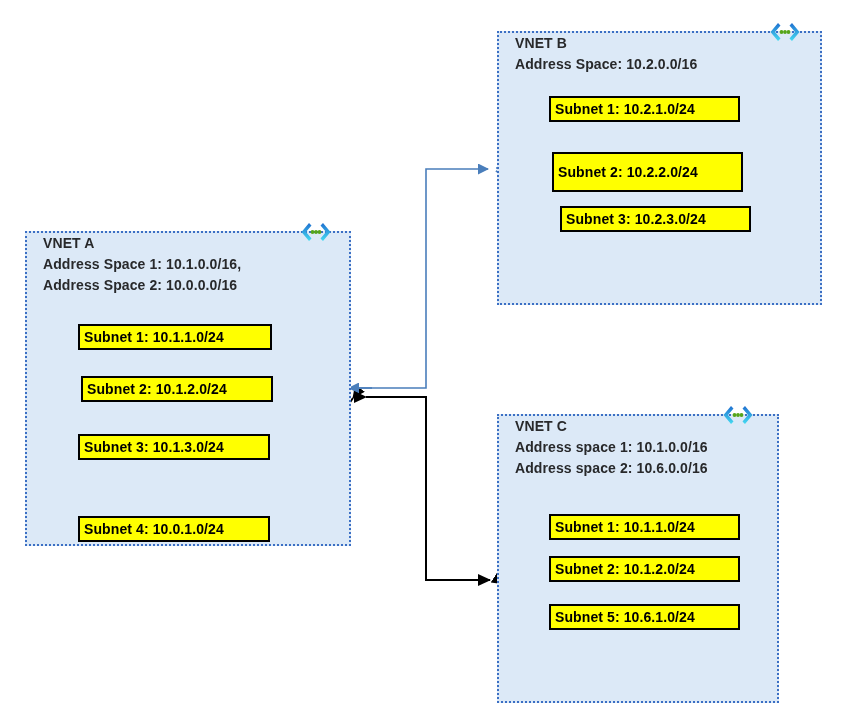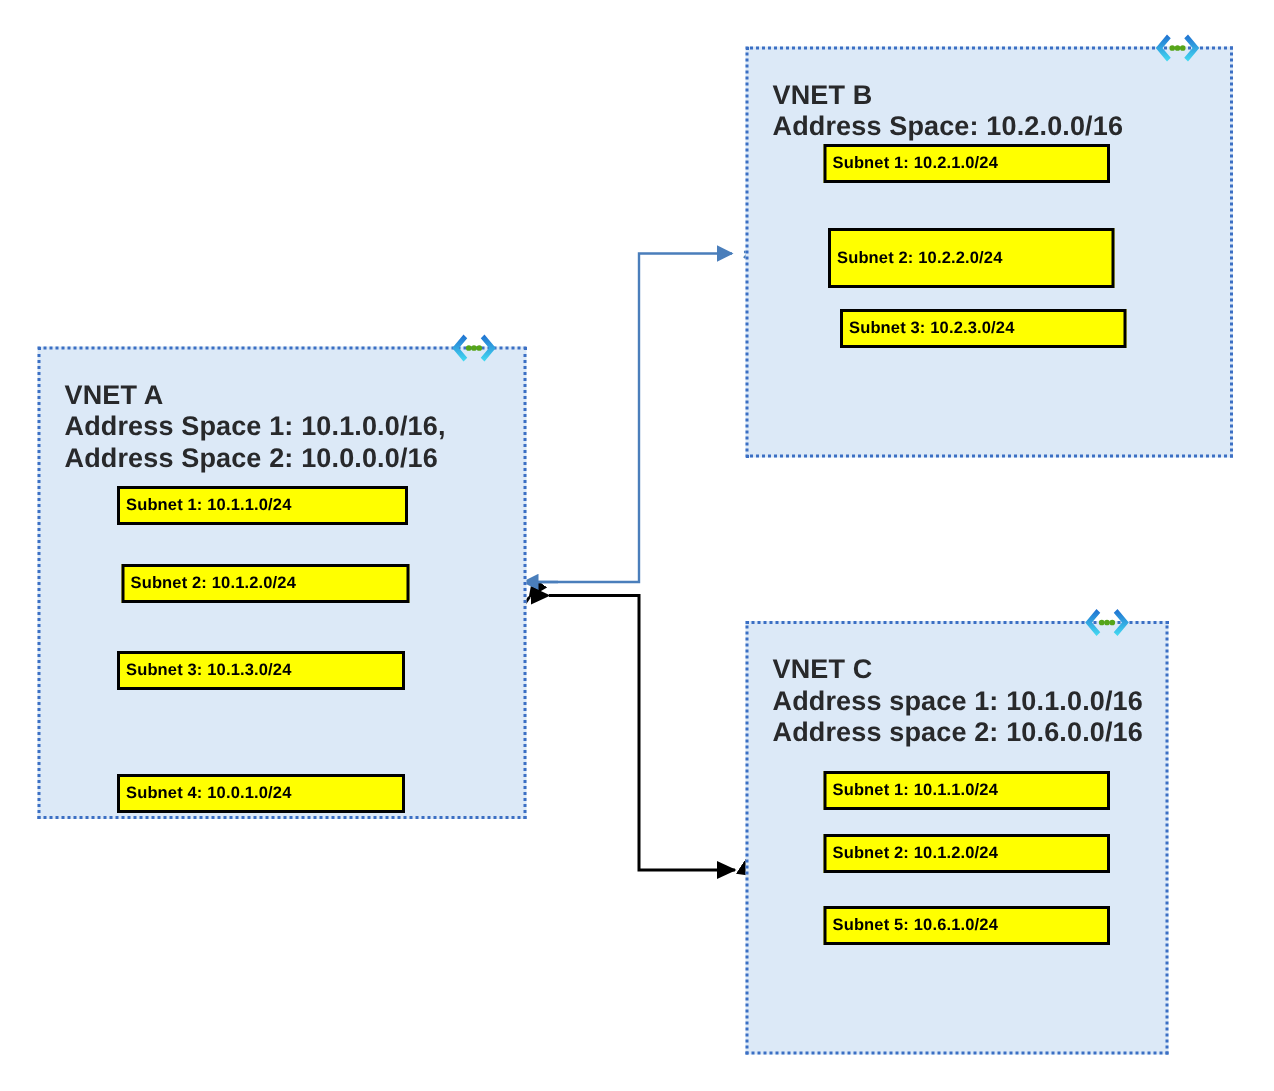--- a/index.html
+++ b/index.html
@@ -2,26 +2,26 @@
 <html><head>
 <meta charset="utf-8">
 <style>
   html,body{margin:0;padding:0;background:#ffffff;}
   body{width:849px;height:727px;position:relative;overflow:hidden;
        font-family:"Liberation Sans",sans-serif;}
   #stage{position:absolute;left:0;top:0;width:849px;height:727px;}
 
   .vnet{position:absolute;background:#dce9f7;border:2px dotted #3b6fc4;
         box-sizing:border-box;}
-  .vnet-head{position:absolute;left:16px;top:20px;color:#28292b;
-             font-size:18px;font-weight:bold;line-height:21px;
+  .vnet-head{position:absolute;left:16px;top:0;color:#28292b;
+             font-size:14px;font-weight:bold;line-height:21px;
              white-space:pre;letter-spacing:.1px;}
 
   .subnet{position:absolute;background:#ffff00;border:2px solid #000000;
-          box-sizing:border-box;color:#000000;font-size:11px;
+          box-sizing:border-box;color:#000000;font-size:14px;
           font-weight:bold;display:flex;align-items:center;
           padding-left:4px;white-space:nowrap;letter-spacing:.1px;}
 
   .vnet-icon{position:absolute;width:34px;height:26px;}
 
   svg.wires{position:absolute;left:0;top:0;width:849px;height:727px;
             pointer-events:none;overflow:visible;}
 </style>
 </head>
 <body>

